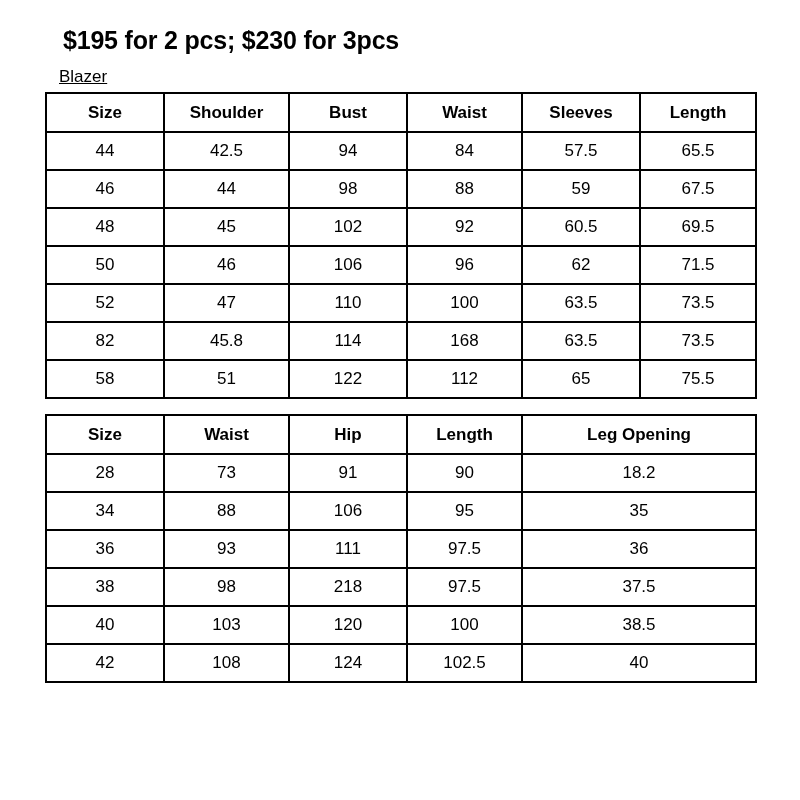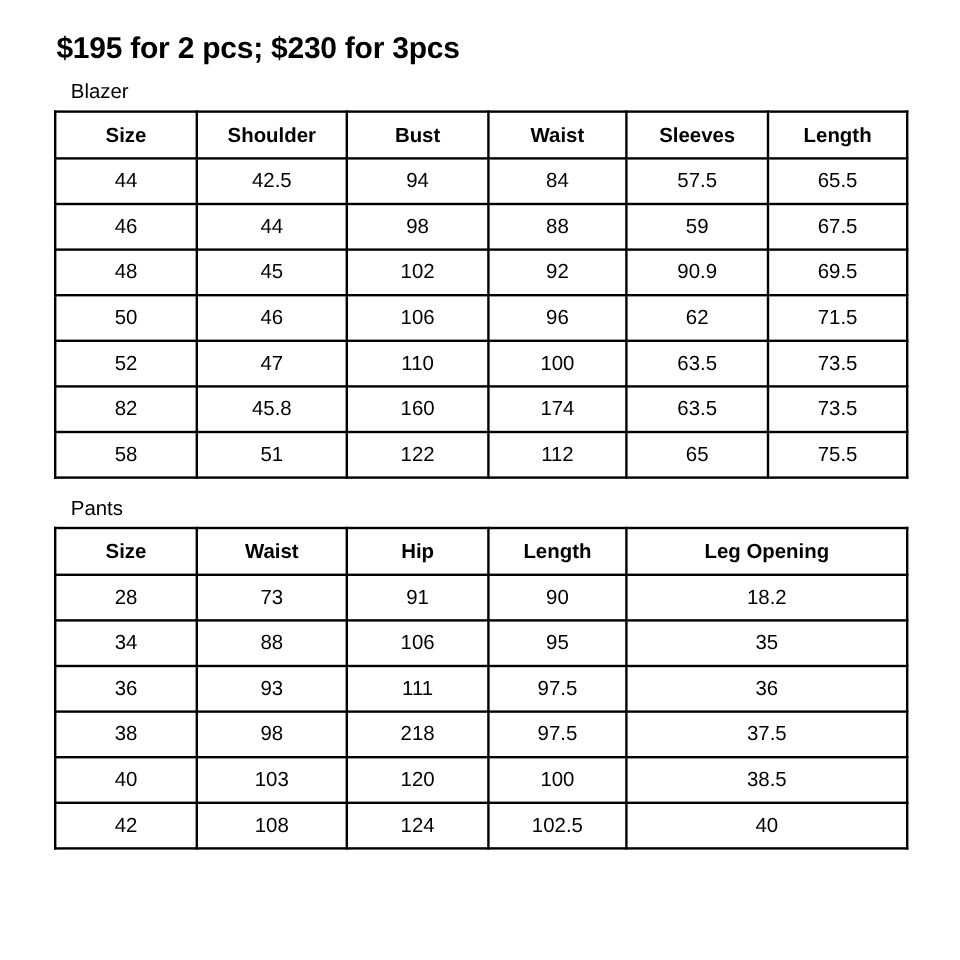--- a/index.html
+++ b/index.html
@@ -18,27 +18,28 @@
     position: relative;
     width: 800px;
     height: 800px;
     box-sizing: border-box;
     padding: 18px 45px 0 45px;
   }
   .headline {
     font-size: 25px;
     font-weight: bold;
     letter-spacing: -0.2px;
-    margin: 8px 0 12px 2px;
+    margin: 8px 0 12px 18px;
     white-space: nowrap;
   }
   .section-label {
     font-size: 17px;
     margin: 0 0 5px 14px;
     font-weight: normal;
+    text-decoration: underline;
   }
   table.size-table {
     border-collapse: collapse;
     width: 710px;
     margin: 0 0 0 0;
     table-layout: fixed;
     border-radius: 17px;
   }
   table.size-table td,
   table.size-table th {
@@ -117,21 +118,21 @@
         <td>98</td>
         <td>88</td>
         <td>59</td>
         <td>67.5</td>
       </tr>
       <tr>
         <td>48</td>
         <td>45</td>
         <td>102</td>
         <td>92</td>
-        <td>90.9</td>
+        <td>60.5</td>
         <td>69.5</td>
       </tr>
       <tr>
         <td>50</td>
         <td>46</td>
         <td>106</td>
         <td>96</td>
         <td>62</td>
         <td>71.5</td>
       </tr>
@@ -139,39 +140,38 @@
         <td>52</td>
         <td>47</td>
         <td>110</td>
         <td>100</td>
         <td>63.5</td>
         <td>73.5</td>
       </tr>
       <tr>
         <td>82</td>
         <td>45.8</td>
-        <td>160</td>
-        <td>174</td>
+        <td>114</td>
+        <td>168</td>
         <td>63.5</td>
         <td>73.5</td>
       </tr>
       <tr>
         <td>58</td>
         <td>51</td>
         <td>122</td>
         <td>112</td>
         <td>65</td>
         <td>75.5</td>
       </tr>
     </tbody>
   </table>
 
   <div class="spacer-between"></div>
 
-  <div class="section-label">Pants</div>
 
   <table class="size-table tbl-pants">
     <colgroup>
       <col class="c0">
         <col class="c1">
         <col class="c2">
         <col class="c3">
         <col class="c4">
     </colgroup>
     <thead>

